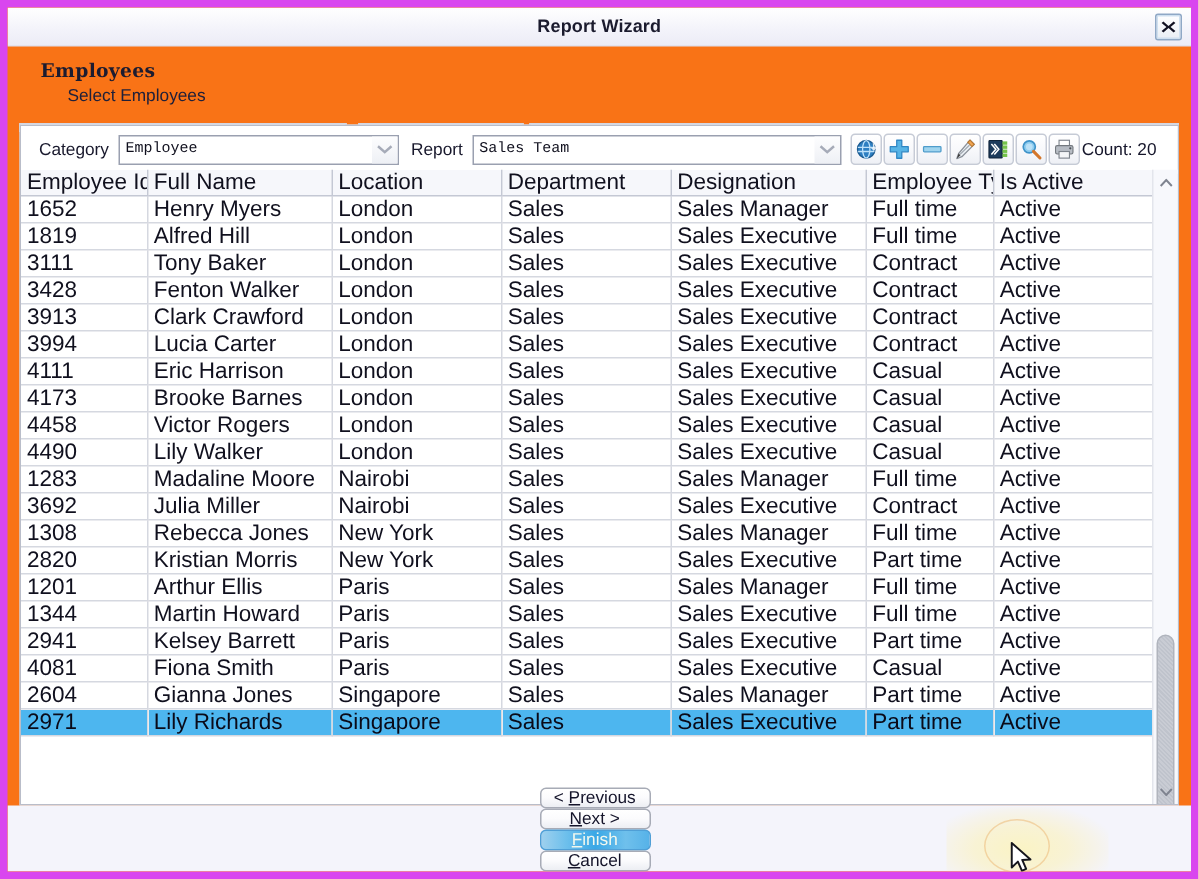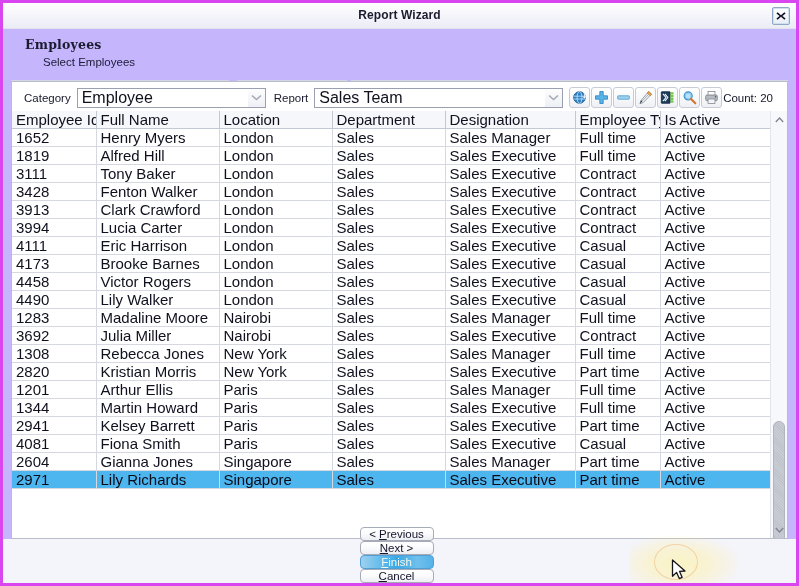--- a/index.html
+++ b/index.html
@@ -8,22 +8,22 @@
     width: 799px; height: 586px;
     overflow: hidden;
     background: #ffffff;
     font-family: "Liberation Sans", sans-serif;
   }
 
   #window {
     position: relative;
     width: 799px;
     height: 586px;
-    background: #c4b5fd;
-    border: 3px solid #d946ef;
+    background: #f97316;
+    border: 5px solid #d946ef;
     overflow: hidden;
   }
 
   
   #titlebar {
     position: relative;
     height: 26px;
     background: linear-gradient(to bottom, #ffffff 0%, #f3f3fa 60%, #ececf6 100%);
     border-bottom: 1px solid #e2e2ee;
   }
@@ -114,26 +114,27 @@
     position: relative;
     height: 20px;
     background: #ffffff;
     border: 1px solid #9aa0b0;
     display: flex;
     align-items: center;
     cursor: pointer;
   }
   .combo .combo-value {
     flex: 1;
-    font-size: 16px;
+    font-size: 10px;
     color: #10101e;
     padding-left: 4px;
     overflow: hidden;
     white-space: nowrap;
     text-overflow: ellipsis;
+    font-family: Liberation Mono, monospace;
   }
   .combo .combo-arrow {
     width: 17px; height: 18px;
     display: flex; align-items: center; justify-content: center;
     background: linear-gradient(to bottom,#fdfdfe,#eef0f5);
   }
   #combo-category { width: 196px; }
   #combo-report   { width: 258px; }
 
   

